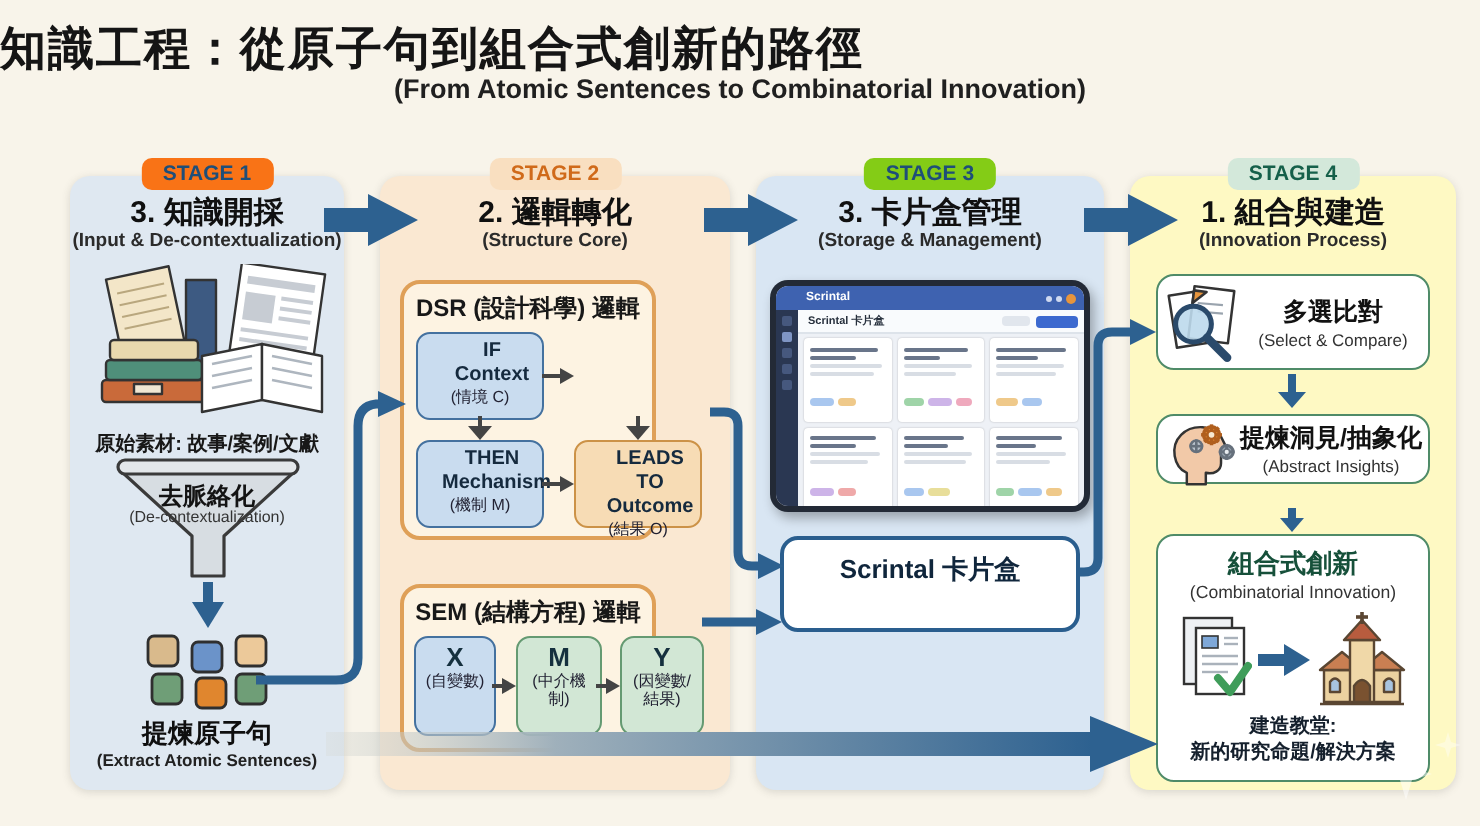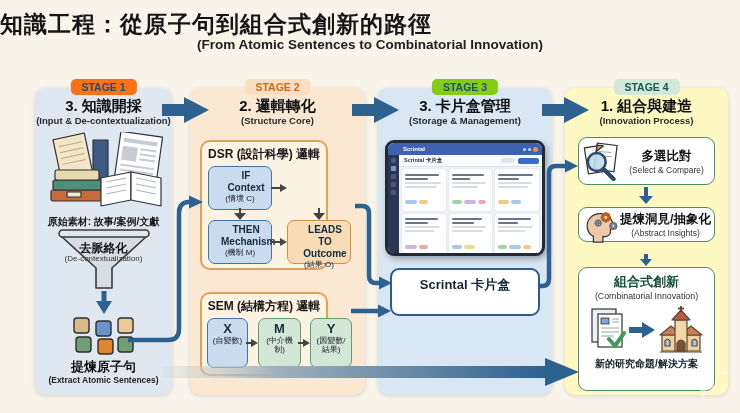--- a/index.html
+++ b/index.html
@@ -420,20 +420,21 @@
             <polygon points="14,14 23,4 32,14" fill="#b85c3e"></polygon>
             <line x1="23" y1="0" x2="23" y2="6" stroke-width="1.8"></line>
             <line x1="20" y1="2.5" x2="26" y2="2.5" stroke-width="1.8"></line>
             <path d="M19,45 V37 Q23,31 27,37 V45 Z" fill="#7a5230"></path>
             <path d="M7,40 V35 Q9.5,31.5 12,35 V40 Z" fill="#a8c4e0"></path>
             <path d="M34,40 V35 Q36.5,31.5 39,35 V40 Z" fill="#a8c4e0"></path>
             <line x1="2" y1="46" x2="44" y2="46"></line>
           </g>
         </svg>
       </div>
+      <div class="cap">建造教堂:</div>
       <div class="cap">新的研究命題/解決方案</div>
     </div>
   </section>
 
   <svg id="connectors" width="740" height="413" viewBox="0 0 740 413">
     <defs>
       <linearGradient id="flowgrad" x1="0" y1="0" x2="1" y2="0">
         <stop offset="0" stop-color="#d6d8d2" stop-opacity="0.3"></stop>
         <stop offset="0.3" stop-color="#9fb0bb"></stop>
         <stop offset="1" stop-color="#2d6190"></stop>

